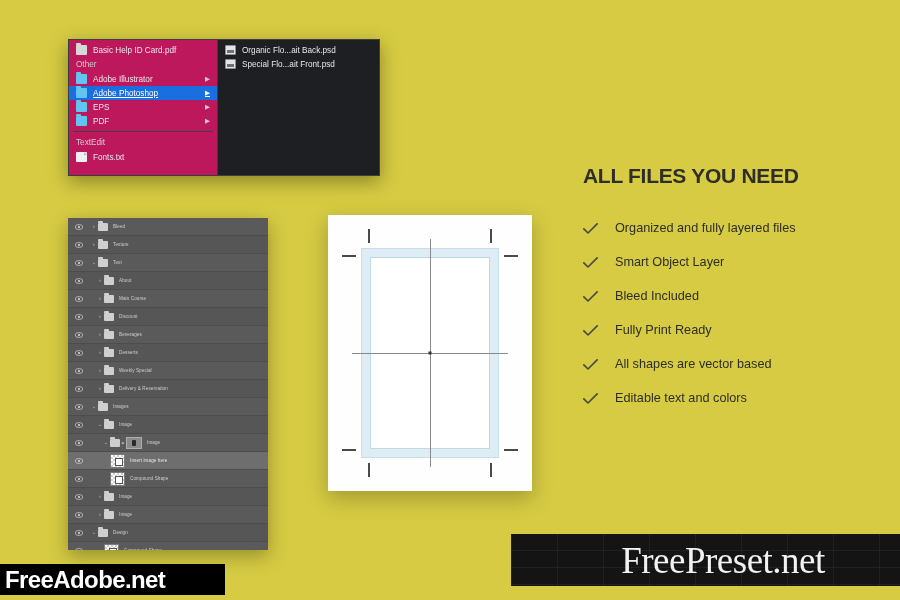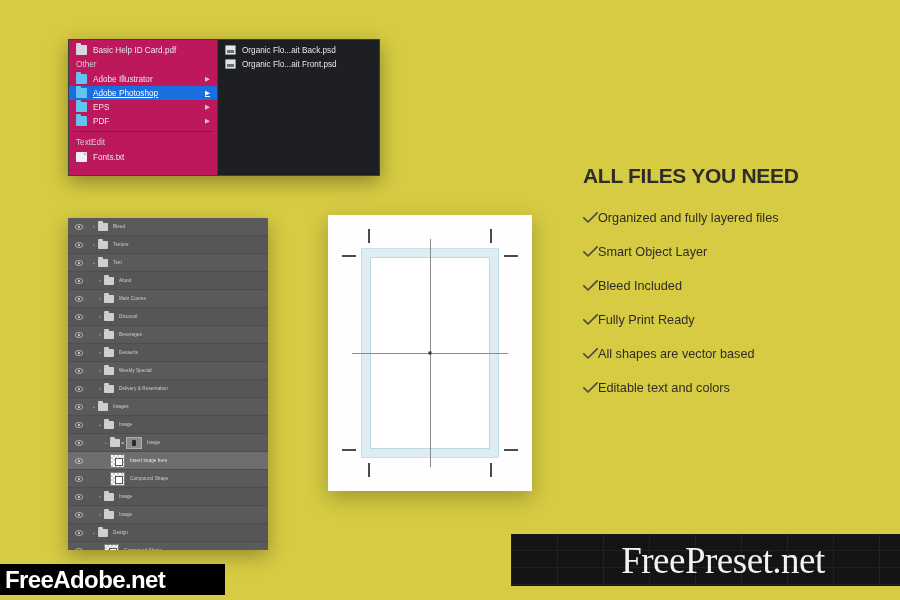--- a/index.html
+++ b/index.html
@@ -115,21 +115,21 @@
   .guide-h { position:absolute; top:50%; left:24px; right:24px; height:1px; background:#8a8a8a; }
   .guide-center { position:absolute; left:50%; top:50%; width:3px; height:3px; background:#333; transform:translate(-1.5px,-1.5px); }
 
   
   #features { position:absolute; left:583px; top:164px; width:300px; }
   #features-title {
     font-size:21px; font-weight:bold; color:#2e2e28;
     letter-spacing:-.3px; margin-bottom:13px;
   }
   .feature-item {
-    display:flex; align-items:center; gap:0; height:34px;
+    display:flex; align-items:flex-end; gap:17px; height:34px;
   }
   .check { width:15px; flex:0 0 15px; display:block; }
   .feature-label { font-size:12.7px; color:#2e2e28; }
 
   
   #wm-freeadobe {
     position:absolute; left:0; top:564px; width:225px; height:31px;
     background:#000; display:flex; align-items:center;
   }
   #wm-freeadobe span {
@@ -190,21 +190,21 @@
         <span>Fonts.txt</span>
       </div>
     </div>
   <div class="menu-col-right">
       <div class="menu-row">
         <span class="ic ic-psd"></span>
         <span>Organic Flo...ait Back.psd</span>
       </div>
       <div class="menu-row">
         <span class="ic ic-psd"></span>
-        <span>Organic Flo...ait Front.psd</span>
+        <span>Special Flo...ait Front.psd</span>
       </div>
     </div>
 </div>
 
 <div id="layers-panel">
     <div class="layer-row">
       <div class="eye">
         <svg width="8" height="6" viewBox="0 0 16 11">
           <ellipse cx="8" cy="5.5" rx="7.5" ry="5" fill="none" stroke="#d8d8d8" stroke-width="1.3"></ellipse>
           <circle cx="8" cy="5.5" r="2.2" fill="#d8d8d8"></circle>

